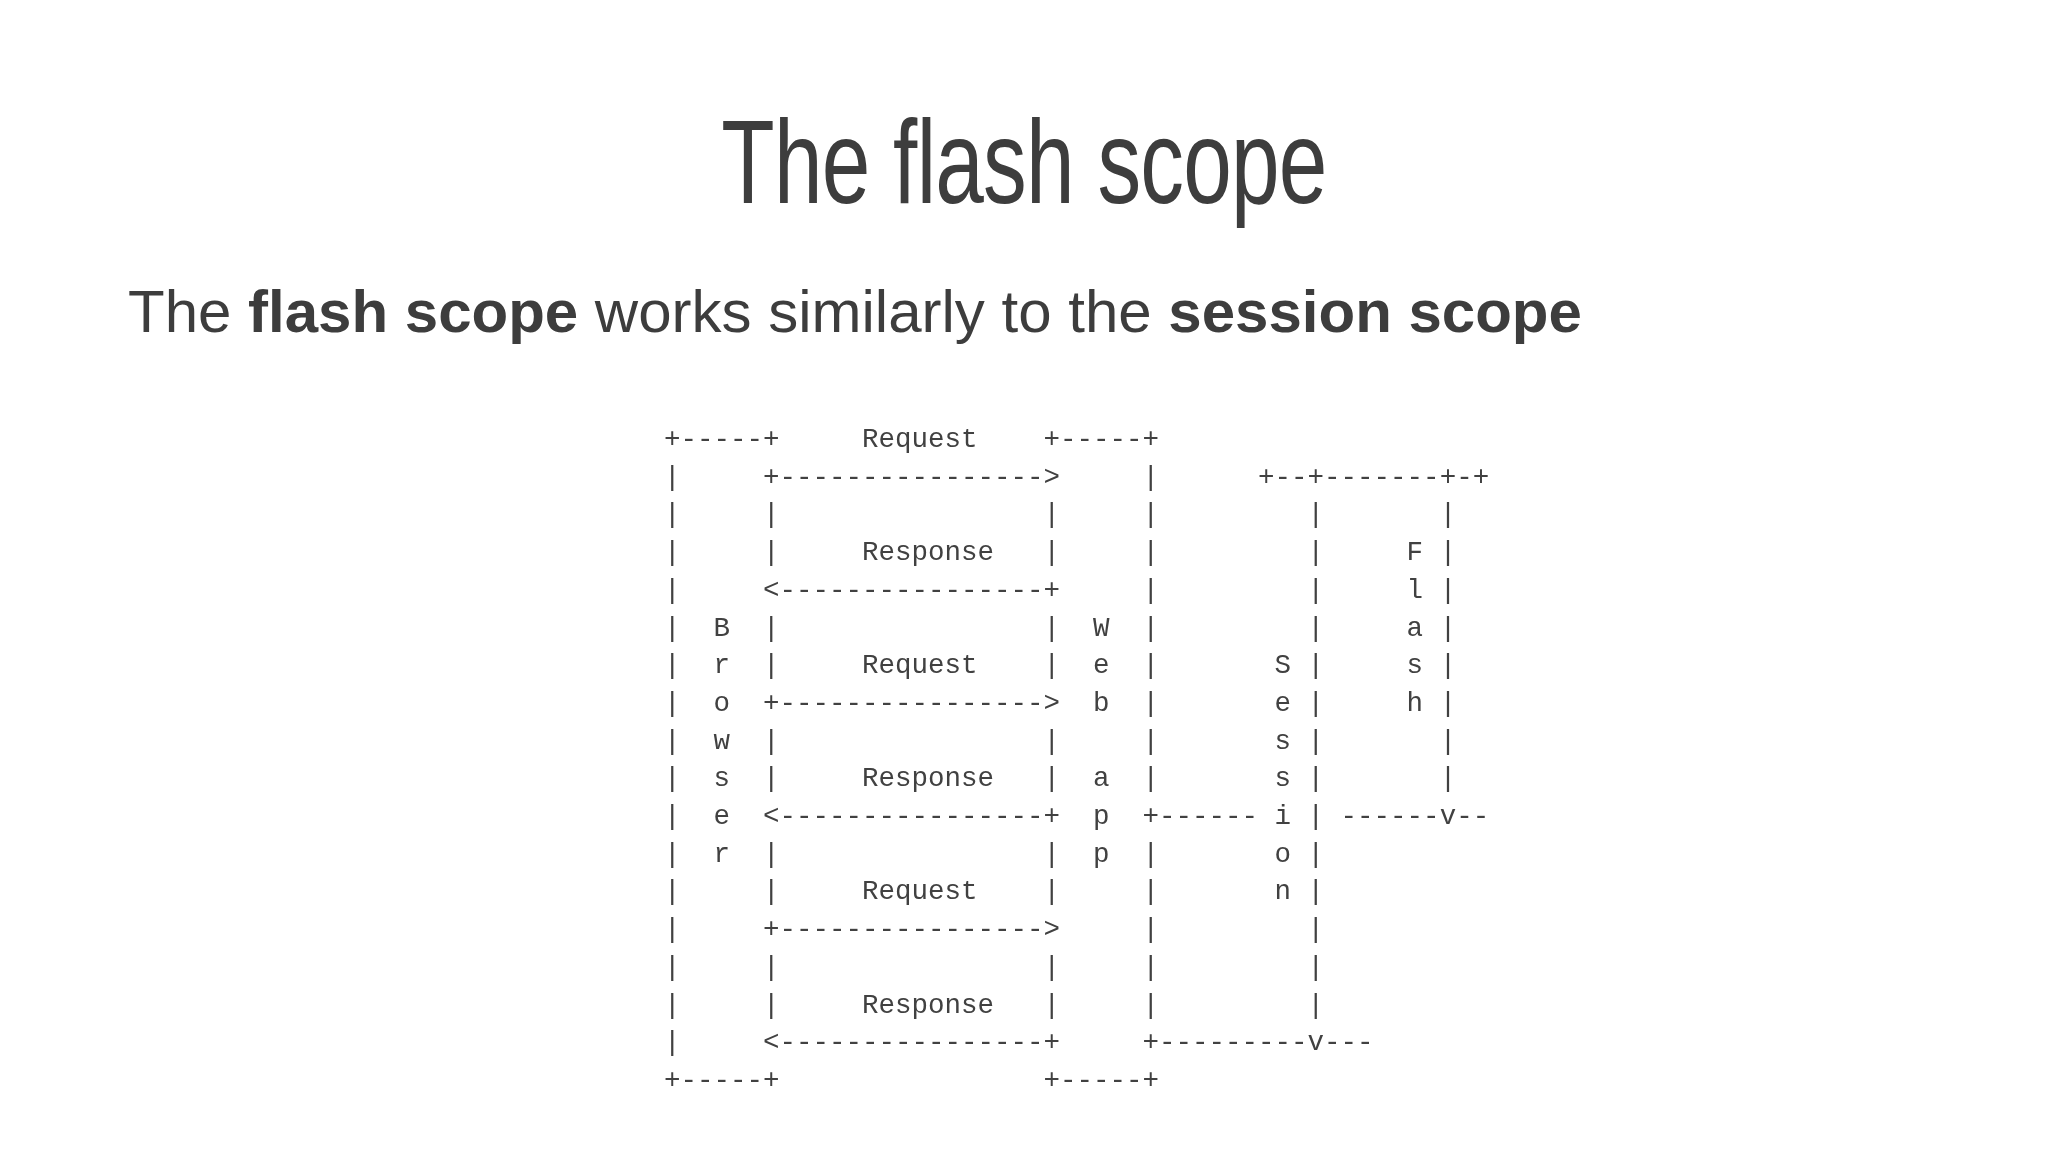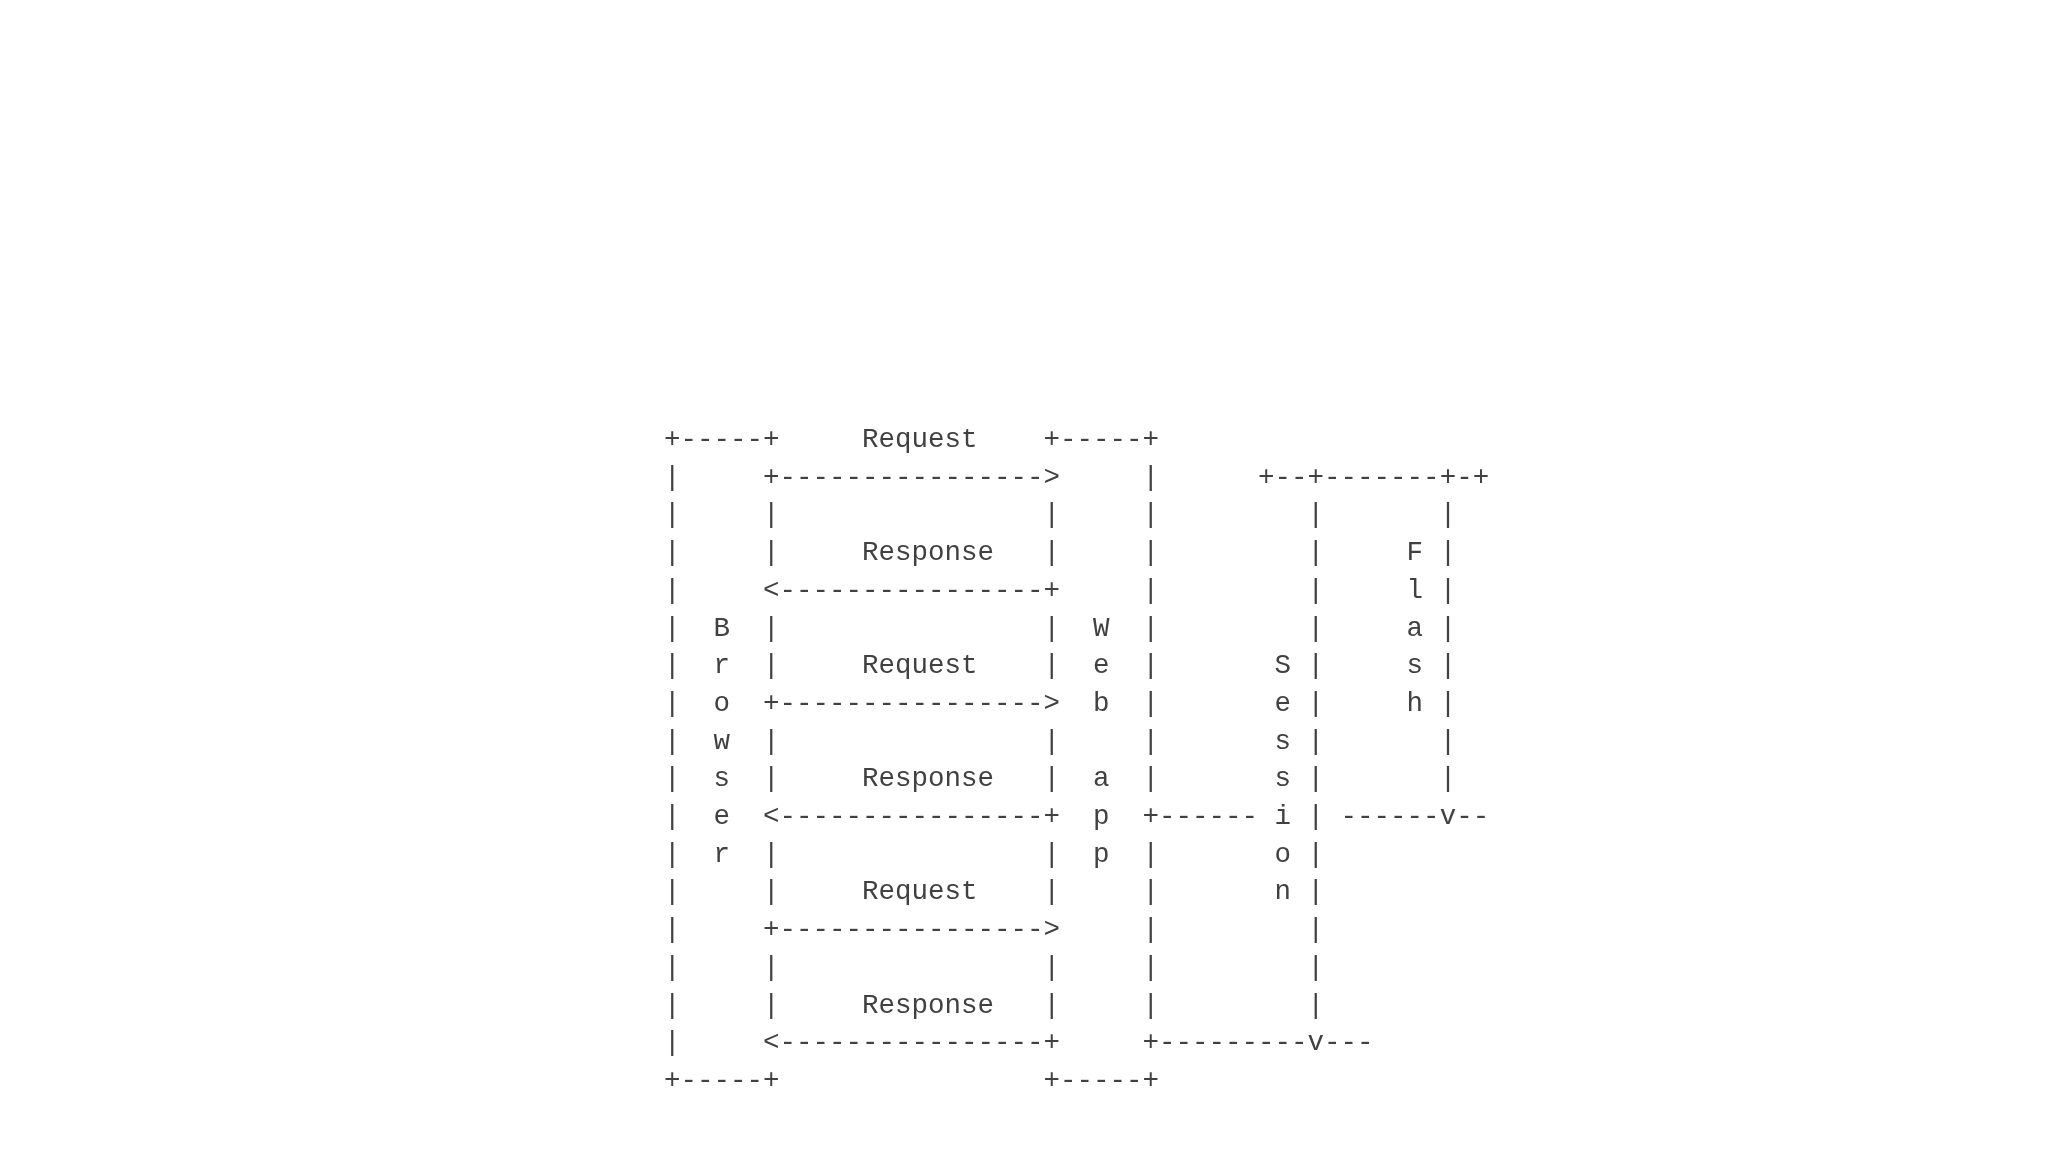--- a/index.html
+++ b/index.html
@@ -52,21 +52,23 @@
     line-height: 37.7px;
     color: #414141;
     white-space: pre;
   }
 </style>
 </head>
 <body>
 
 <div class="slide">
 
+  <h1 class="title"><span class="title-inner">The flash scope</span></h1>
 
+  <p class="subtitle"><span>The </span><span class="b">flash scope</span><span> works similarly to the </span><span class="b">session scope</span></p>
 
   <pre class="ascii">+-----+     Request    +-----+
 |     +----------------&gt;     |      +--+-------+-+
 |     |                |     |         |       |
 |     |     Response   |     |         |     F |
 |     &lt;----------------+     |         |     l |
 |  B  |                |  W  |         |     a |
 |  r  |     Request    |  e  |       S |     s |
 |  o  +----------------&gt;  b  |       e |     h |
 |  w  |                |     |       s |       |

